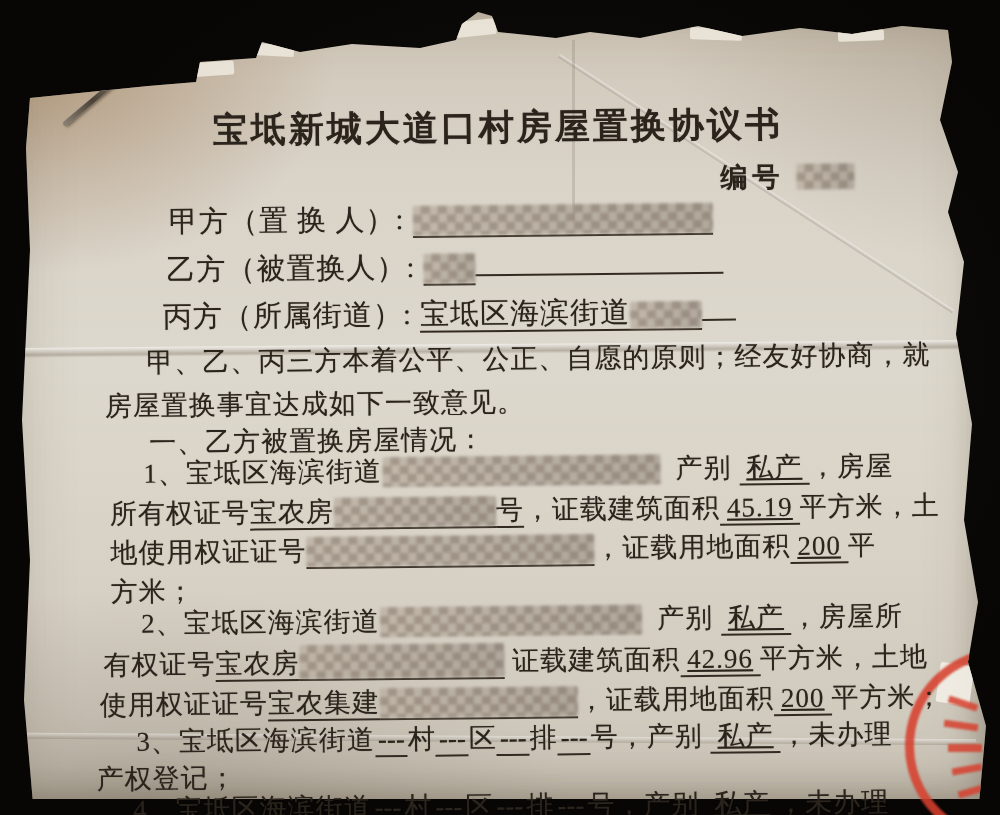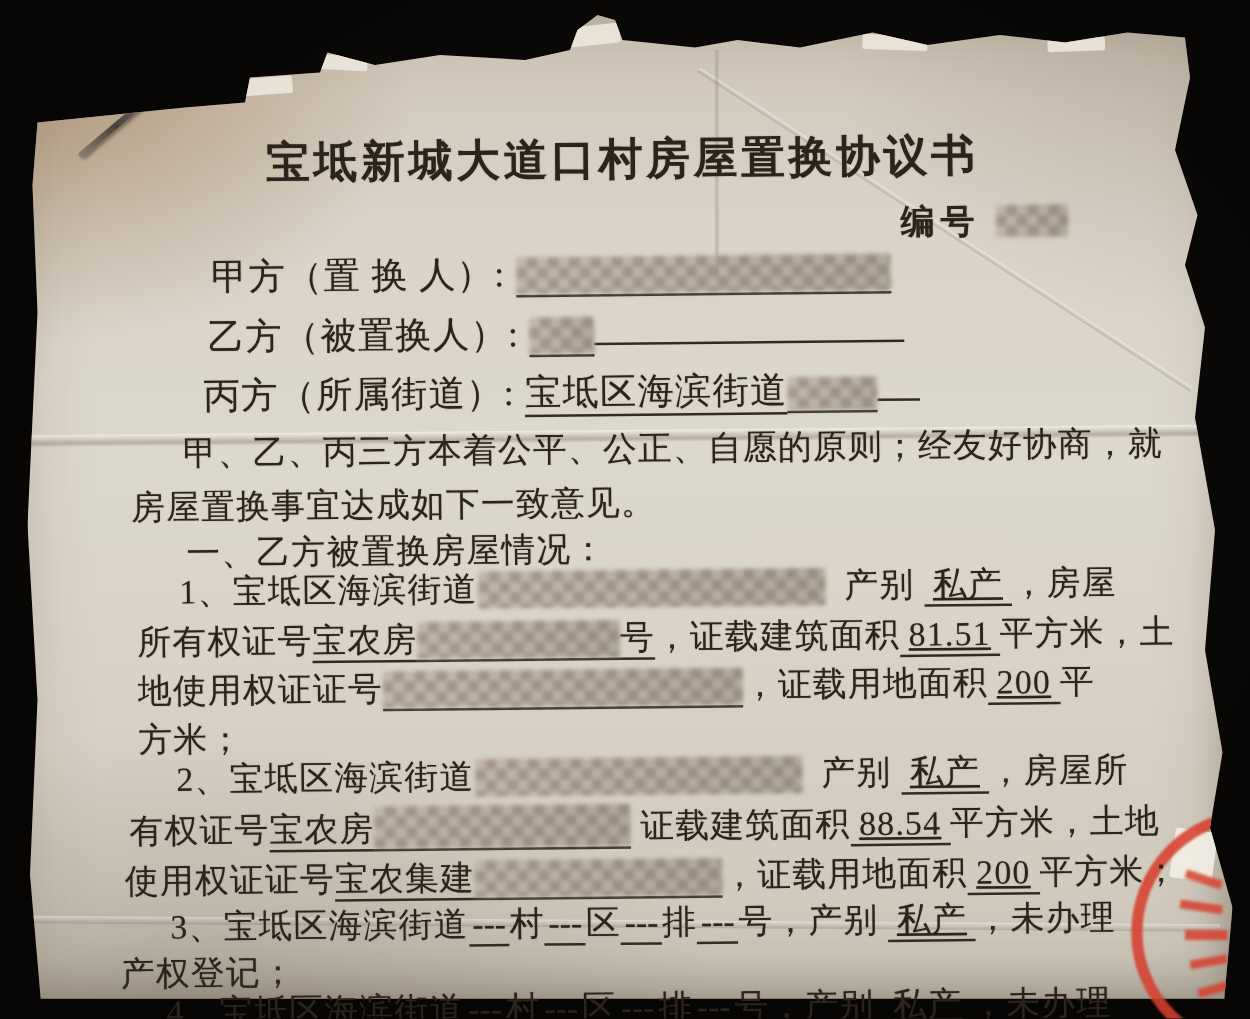--- a/index.html
+++ b/index.html
@@ -109,33 +109,33 @@
       <div class="line" id="pre1">甲、乙、丙三方本着公平、公正、自愿的原则；经友好协商，就</div>
       <div class="line" id="pre2">房屋置换事宜达成如下一致意见。</div>
 
       <div class="line" id="h1">一、乙方被置换房屋情况：</div>
 
       <div class="line" id="i1a">
         <span>1、宝坻区海滨街道</span><span class="mosaic m-i1a"></span>&nbsp;
         <span>产别 </span><span class="u">私产</span><span>，房屋</span>
       </div>
       <div class="line" id="i1b">
-        <span>所有权证号</span><span class="uc">宝农房</span><span class="uw"><span class="mosaic m-i1b"></span></span><span class="uc">号</span><span>，证载建筑面积</span><span class="u">81.51</span><span>平方米，土</span>
+        <span>所有权证号</span><span class="uc">宝农房</span><span class="uw"><span class="mosaic m-i1b"></span></span><span class="uc">号</span><span>，证载建筑面积</span><span class="u">45.19</span><span>平方米，土</span>
       </div>
       <div class="line" id="i1c">
         <span>地使用权证证号</span><span class="uw"><span class="mosaic m-i1c"></span></span><span>，证载用地面积</span><span class="u">200</span><span>平</span>
       </div>
       <div class="line" id="i1d">方米；</div>
 
       <div class="line" id="i2a">
         <span>2、宝坻区海滨街道</span><span class="mosaic m-i2a"></span>&nbsp;
         <span>产别 </span><span class="u">私产</span><span>，房屋所</span>
       </div>
       <div class="line" id="i2b">
-        <span>有权证号</span><span class="uc">宝农房</span><span class="uw"><span class="mosaic m-i2b"></span></span>&nbsp;<span>证载建筑面积</span><span class="u">88.54</span><span>平方米，土地</span>
+        <span>有权证号</span><span class="uc">宝农房</span><span class="uw"><span class="mosaic m-i2b"></span></span>&nbsp;<span>证载建筑面积</span><span class="u">42.96</span><span>平方米，土地</span>
       </div>
       <div class="line" id="i2c">
         <span>使用权证证号</span><span class="uc">宝农集建</span><span class="uw"><span class="mosaic m-i2c"></span></span><span>，证载用地面积</span><span class="u">200</span><span>平方米；</span>
       </div>
 
       <div class="line" id="i3a">
         <span>3、宝坻区海滨街道</span><span class="blank">---</span><span>村</span><span class="blank">---</span><span>区</span><span class="blank">---</span><span>排</span><span class="blank">---</span><span>号，</span><span>产别 </span><span class="u">私产</span><span>，未办理</span>
       </div>
       <div class="line" id="i3b">产权登记；</div>
 

